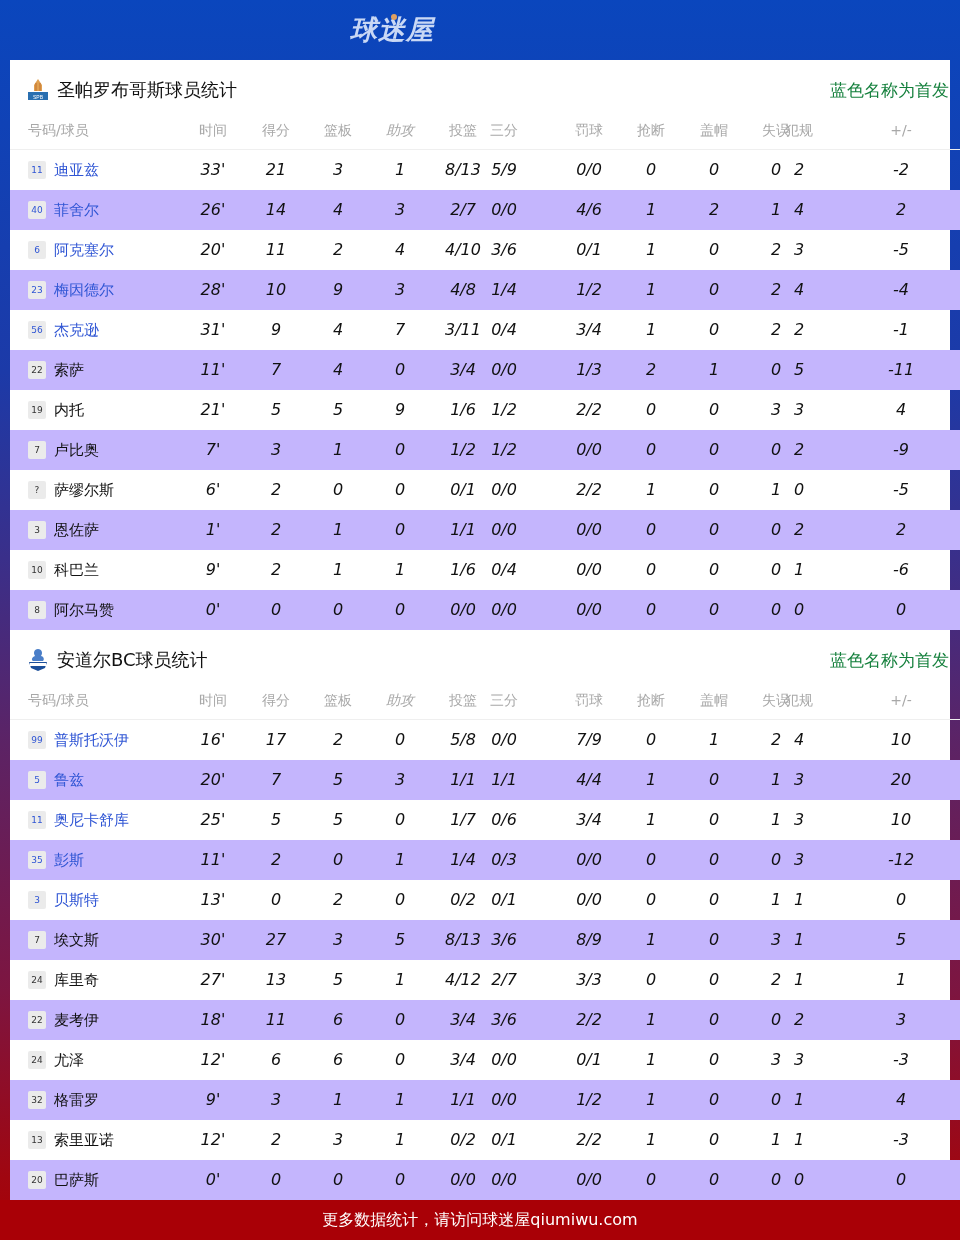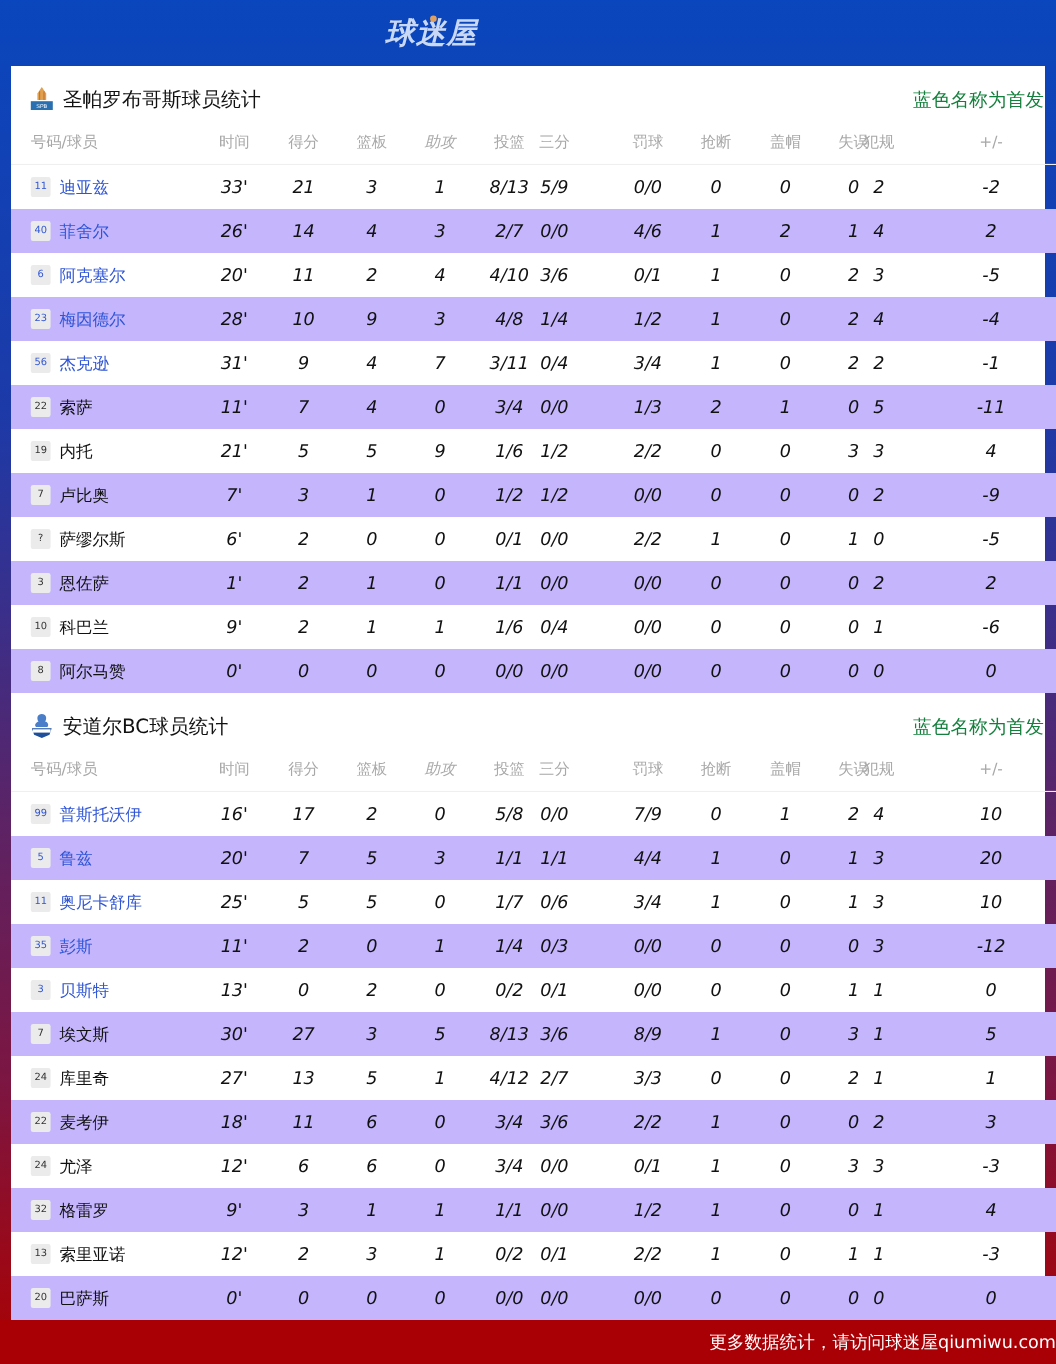--- a/index.html
+++ b/index.html
@@ -69,21 +69,21 @@
     font-size: 9px; line-height: 18px; text-align: center; color: #333; font-style: normal;
   }
   .jersey.starter { color: #2f55d4; }
   .pname {
     position: absolute; left: 44px; top: 0; height: 40px; line-height: 40px; font-size: 15px; color: #111;
   }
   .pname.starter { color: #2f55d4; text-align: center; }
   .footer {
     position: absolute; left: 0; top: 1200px; width: 960px; height: 40px;
     background: #a90006; color: #fff; font-size: 16px;
-    display: flex; align-items: center; justify-content: flex-end;
+    display: flex; align-items: center; justify-content: center;
   }
 </style>
 </head>
 <body>
 
 <div class="topbar">
   <div class="brand">
     <span>球迷屋</span>
     <span class="dot"></span>
   </div>

